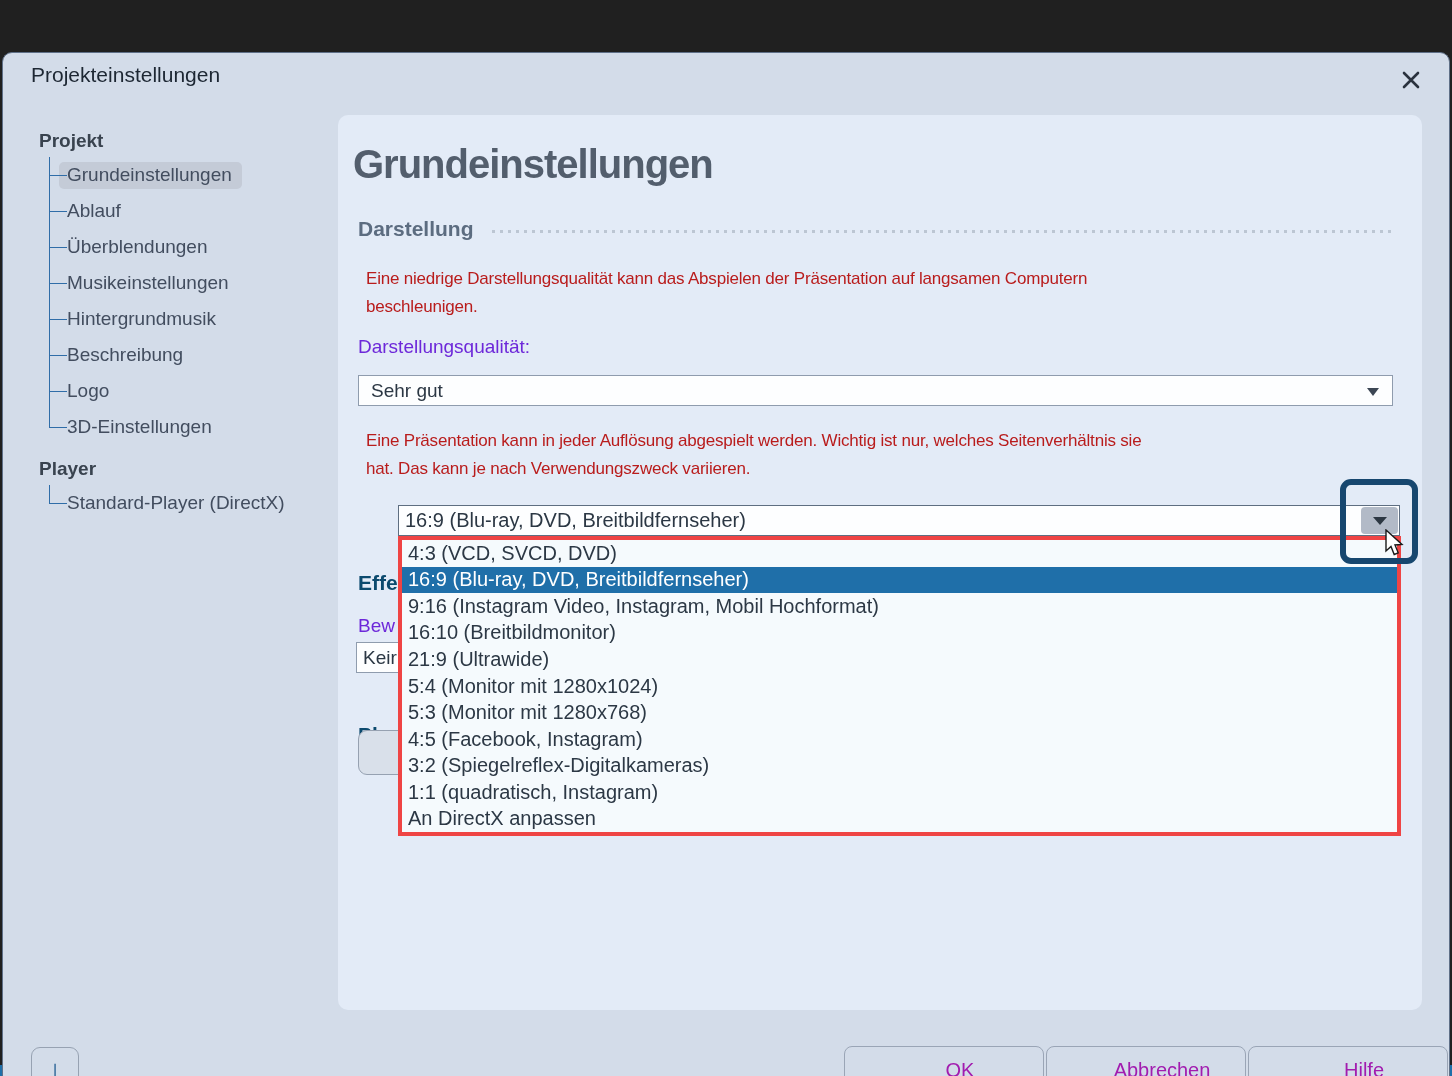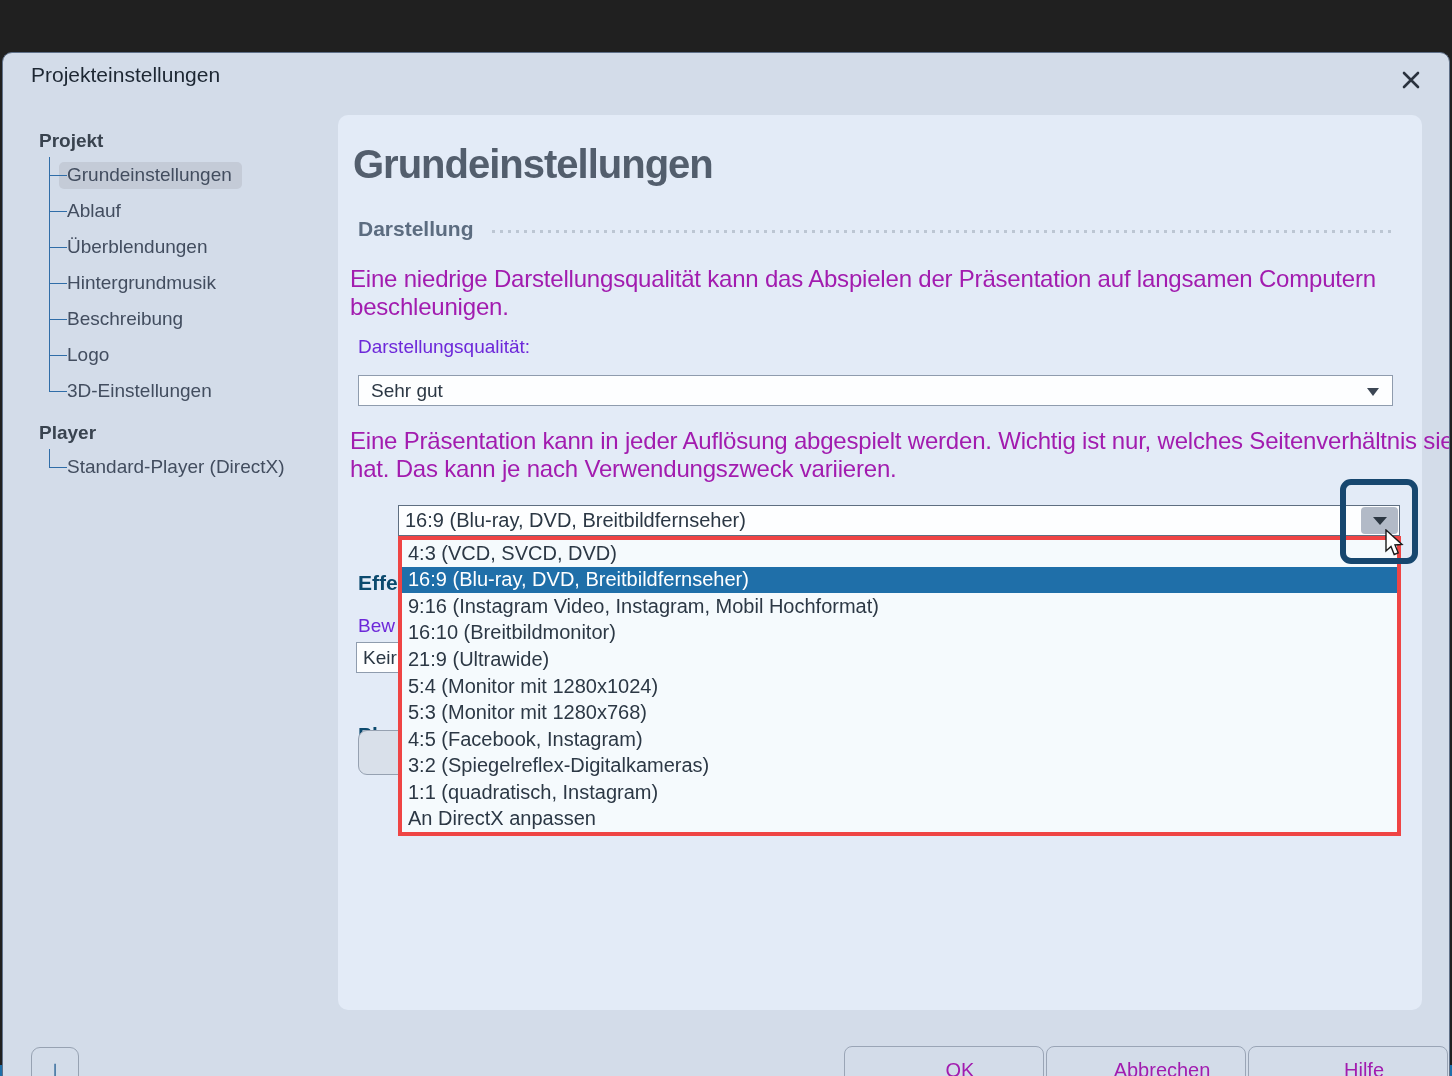--- a/index.html
+++ b/index.html
@@ -22,21 +22,21 @@
   .conn::after{content:"";position:absolute;left:10px;top:50%;width:18px;height:1px;background:#2f6da8;}
   .lab{padding:2px 10px 3px 8px;margin-left:-8px;border-radius:5px;white-space:nowrap;}
   .lab.selected{background:#c4cbd7;}
   
   .panel{position:absolute;left:335px;top:62px;width:1084px;height:895px;background:#e3ebf7;border-radius:10px;}
   .h1{position:absolute;left:15px;top:26px;font-size:40px;font-weight:600;color:#535e6d;letter-spacing:-1px;line-height:46px;}
   .sect{position:absolute;left:20px;width:1037px;display:flex;align-items:center;text-align:center;}
   .sect .sect-label{font-size:21px;font-weight:bold;color:#5c6c80;white-space:nowrap;}
   .sect .dotline{flex:1;height:3px;margin-left:18px;margin-top:4px;
      background:repeating-linear-gradient(90deg,#bcc6d3 0 3px,transparent 3px 8px);}
-  .pline{position:absolute;left:12px;font-size:24px;color:#a21caf;line-height:28px;white-space:nowrap;letter-spacing:-0.2px;}
+  .pline{position:absolute;left:28px;font-size:17px;color:#b91c1c;line-height:28px;white-space:nowrap;letter-spacing:-0.2px;}
   .flabel{position:absolute;left:20px;font-size:19px;color:#6d28d9;white-space:nowrap;}
   .combo{position:absolute;background:#fdfeff;border:1px solid #8f9cae;height:31px;box-sizing:border-box;
          display:flex;align-items:center;font-size:19px;color:#2b3744;padding-left:12px;white-space:nowrap;}
   .combo .caret{position:absolute;right:13px;top:12px;width:0;height:0;
         border-left:6px solid transparent;border-right:6px solid transparent;border-top:8px solid #3c4654;}
   
   .occl{z-index:1;}
   .hsect{position:absolute;left:20px;font-size:21px;font-weight:bold;color:#0c4a6e;white-space:nowrap;z-index:1;}
   .hbtn{position:absolute;left:20px;width:70px;height:45px;border:1.5px solid #96a1b1;border-radius:9px;
         background:#d9e0ea;box-sizing:border-box;z-index:1;}
@@ -85,20 +85,24 @@
           <span class="conn"></span>
           <span class="lab selected">Grundeinstellungen</span>
         </div>
         <div class="tree-item">
           <span class="conn"></span>
           <span class="lab">Ablauf</span>
         </div>
         <div class="tree-item">
           <span class="conn"></span>
           <span class="lab">Überblendungen</span>
+        </div>
+        <div class="tree-item">
+          <span class="conn"></span>
+          <span class="lab">Musikeinstellungen</span>
         </div>
         <div class="tree-item">
           <span class="conn"></span>
           <span class="lab">Hintergrundmusik</span>
         </div>
         <div class="tree-item">
           <span class="conn"></span>
           <span class="lab">Beschreibung</span>
         </div>
         <div class="tree-item">

